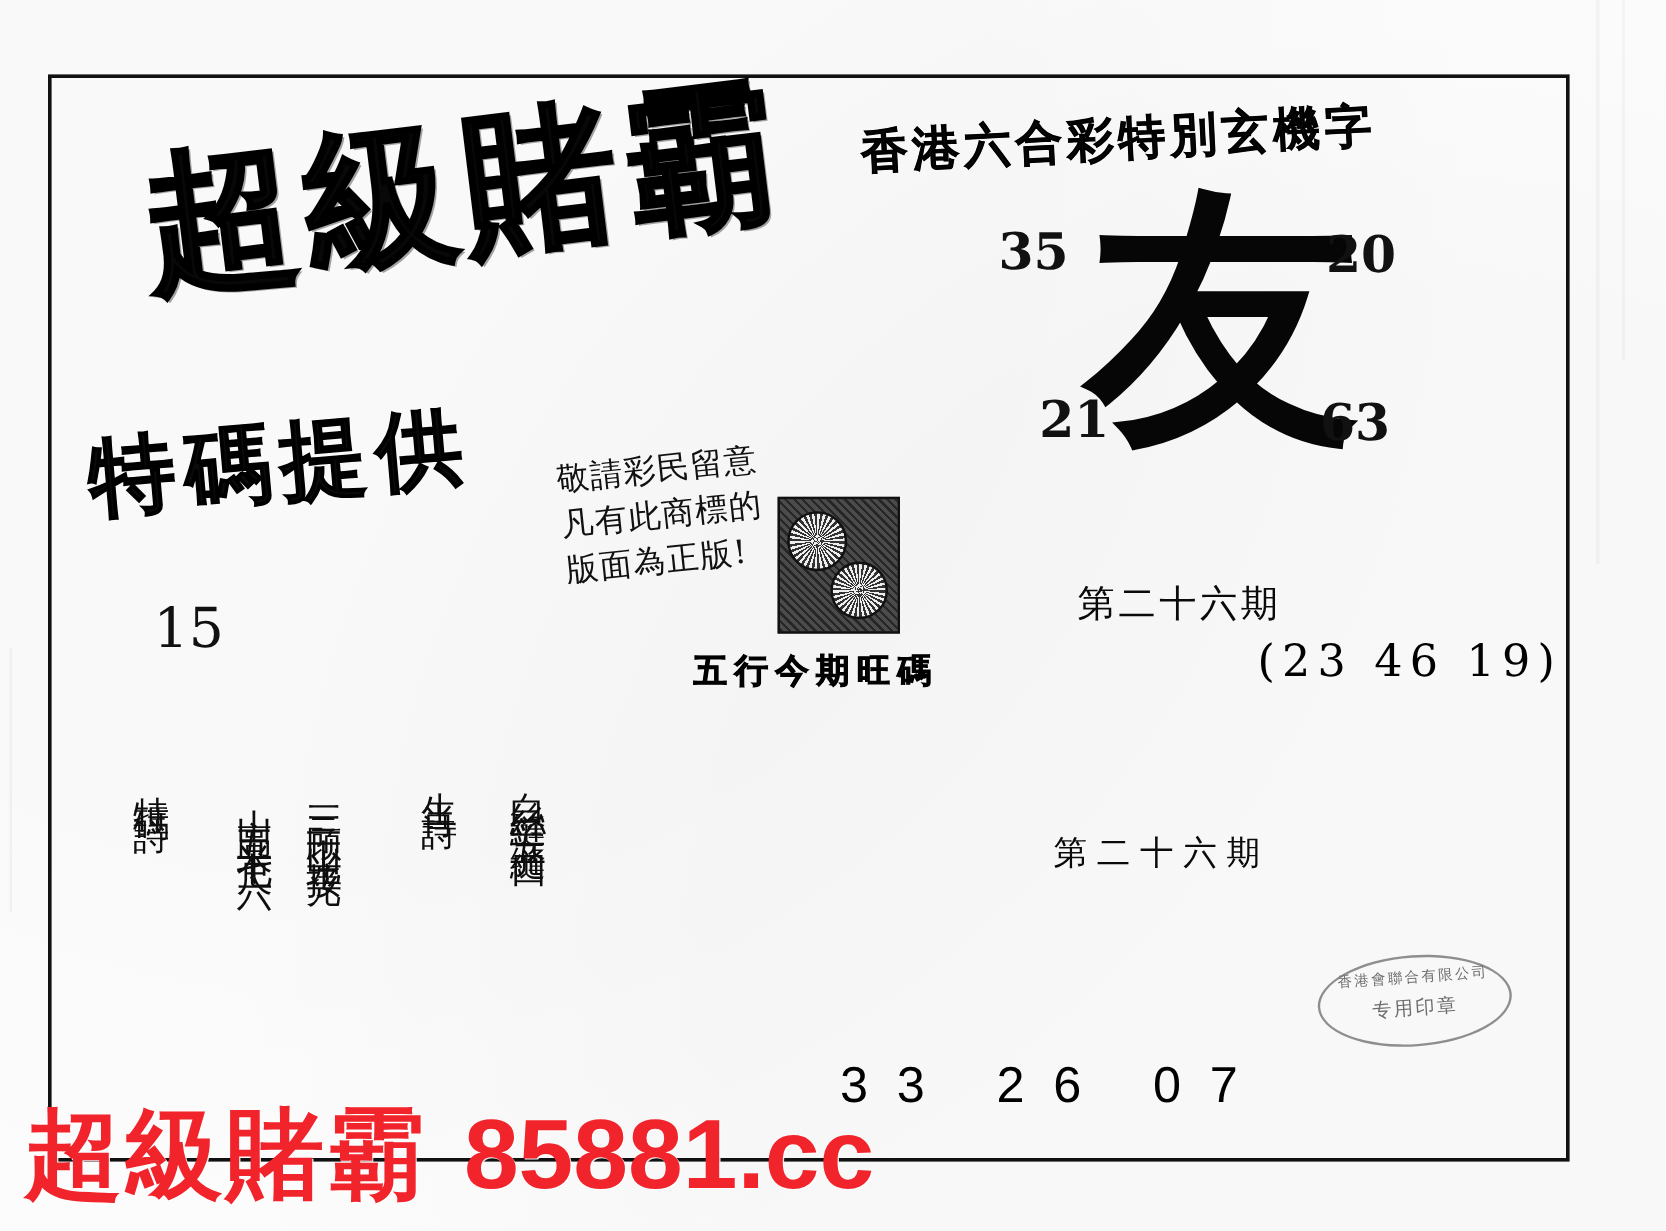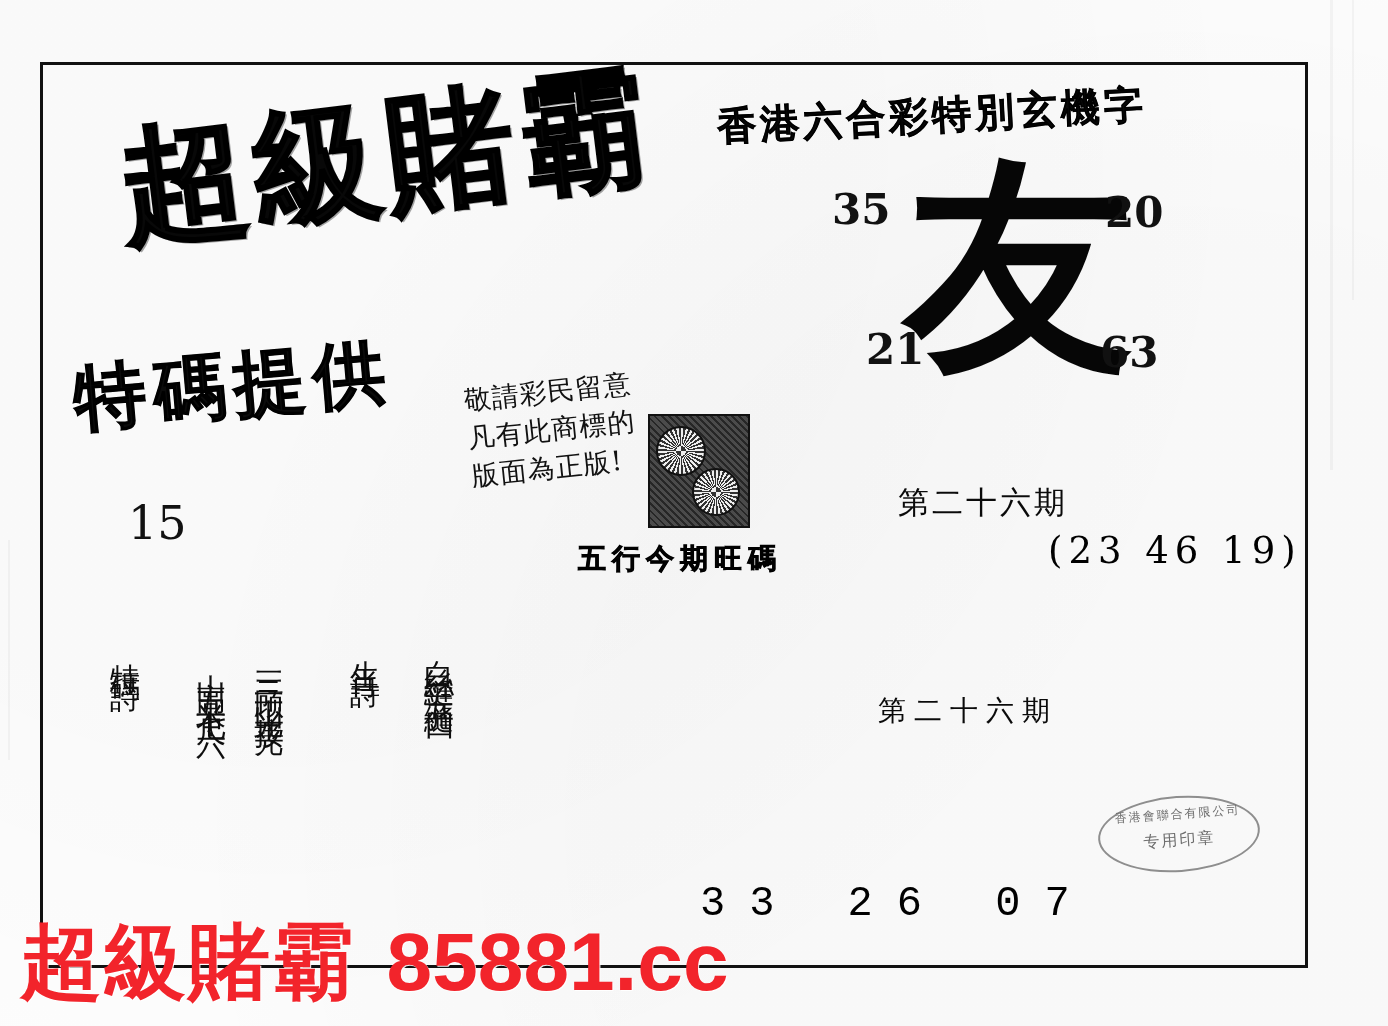--- a/index.html
+++ b/index.html
@@ -209,21 +209,21 @@
     font-size: 28px;
     letter-spacing: 8px;
     white-space: nowrap;
   }
   #double-values {
     position: absolute;
     left: 700px;
     top: 880px;
     font-size: 42px;
     letter-spacing: 24px;
-    font-family: Liberation Mono, monospace;
+    font-family: Liberation Sans, sans-serif;
     white-space: nowrap;
   }
 
   
   #official-seal {
     position: absolute;
     left: 1098px;
     top: 796px;
     width: 158px;
     height: 72px;

